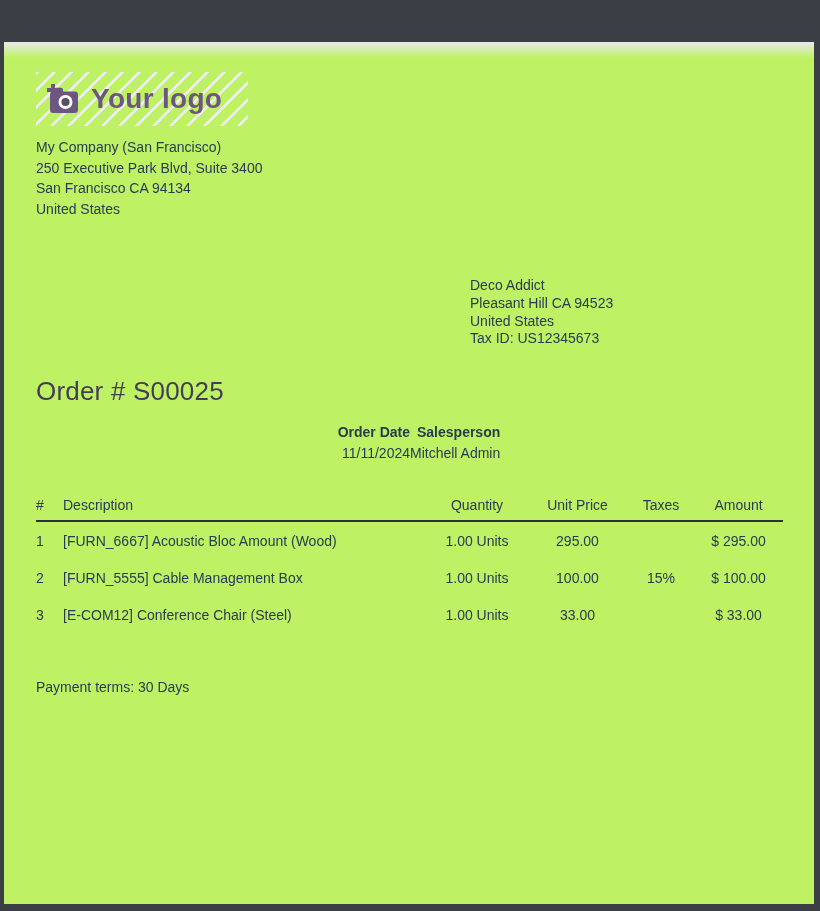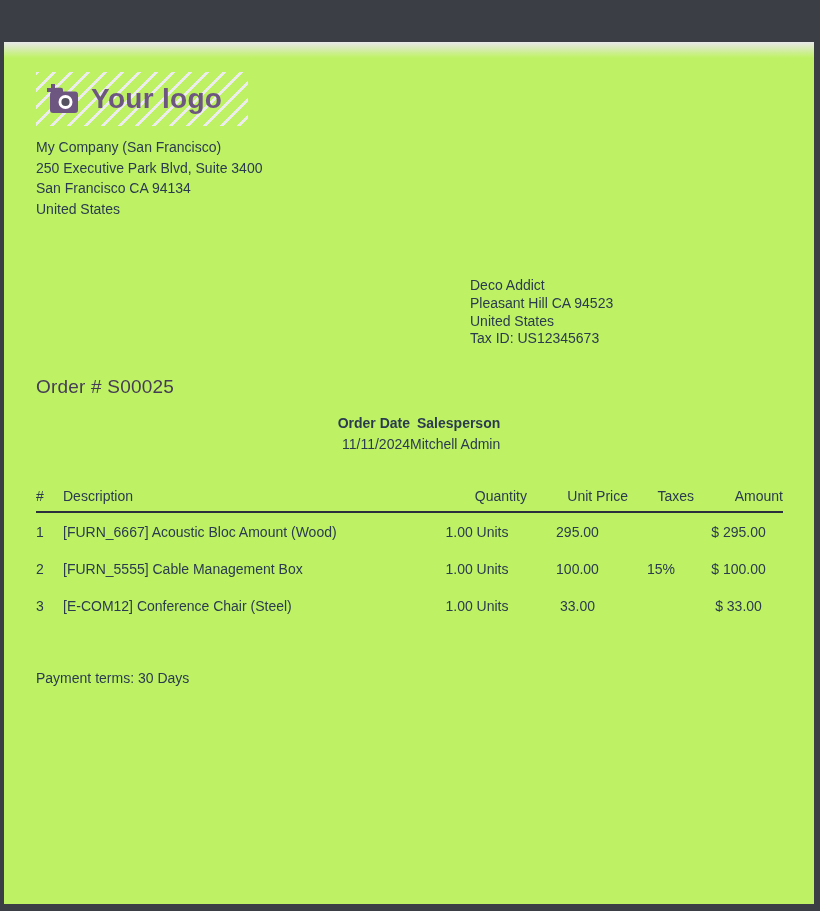--- a/index.html
+++ b/index.html
@@ -53,41 +53,40 @@
   .company-address { margin-top: 11px; line-height: 20.5px; }
 
   .customer-block {
     margin-top: 58px;
     margin-left: 434px;
     line-height: 17.8px;
   }
 
   .order-title {
     margin-top: 28px;
-    font-size: 19px;
+    font-size: 26px;
     font-weight: 400;
     color: #453c55;
     letter-spacing: 0.2px;
   }
 
   .info-row { display: flex; margin-top: 15px; line-height: 21px; text-align: right; }
   .info-col-left { width: 374px; }
   .info-label { font-weight: 700; }
 
   table.items {
     margin-top: 33px;
     width: 100%;
     border-collapse: collapse;
     font-size: 14px;
   }
   table.items th {
     font-weight: 400;
     padding: 0 0 7px 0;
     border-bottom: 2px solid #2b313c;
-    text-align: right;
     white-space: nowrap;
   }
   table.items th.col-num, table.items th.col-desc { text-align: left; }
   table.items td {
     padding: 11px 0 10px 0;
     text-align: center;
     vertical-align: top;
     white-space: nowrap;
   }
   table.items td.col-num, table.items td.col-desc { text-align: left; white-space: normal; }

